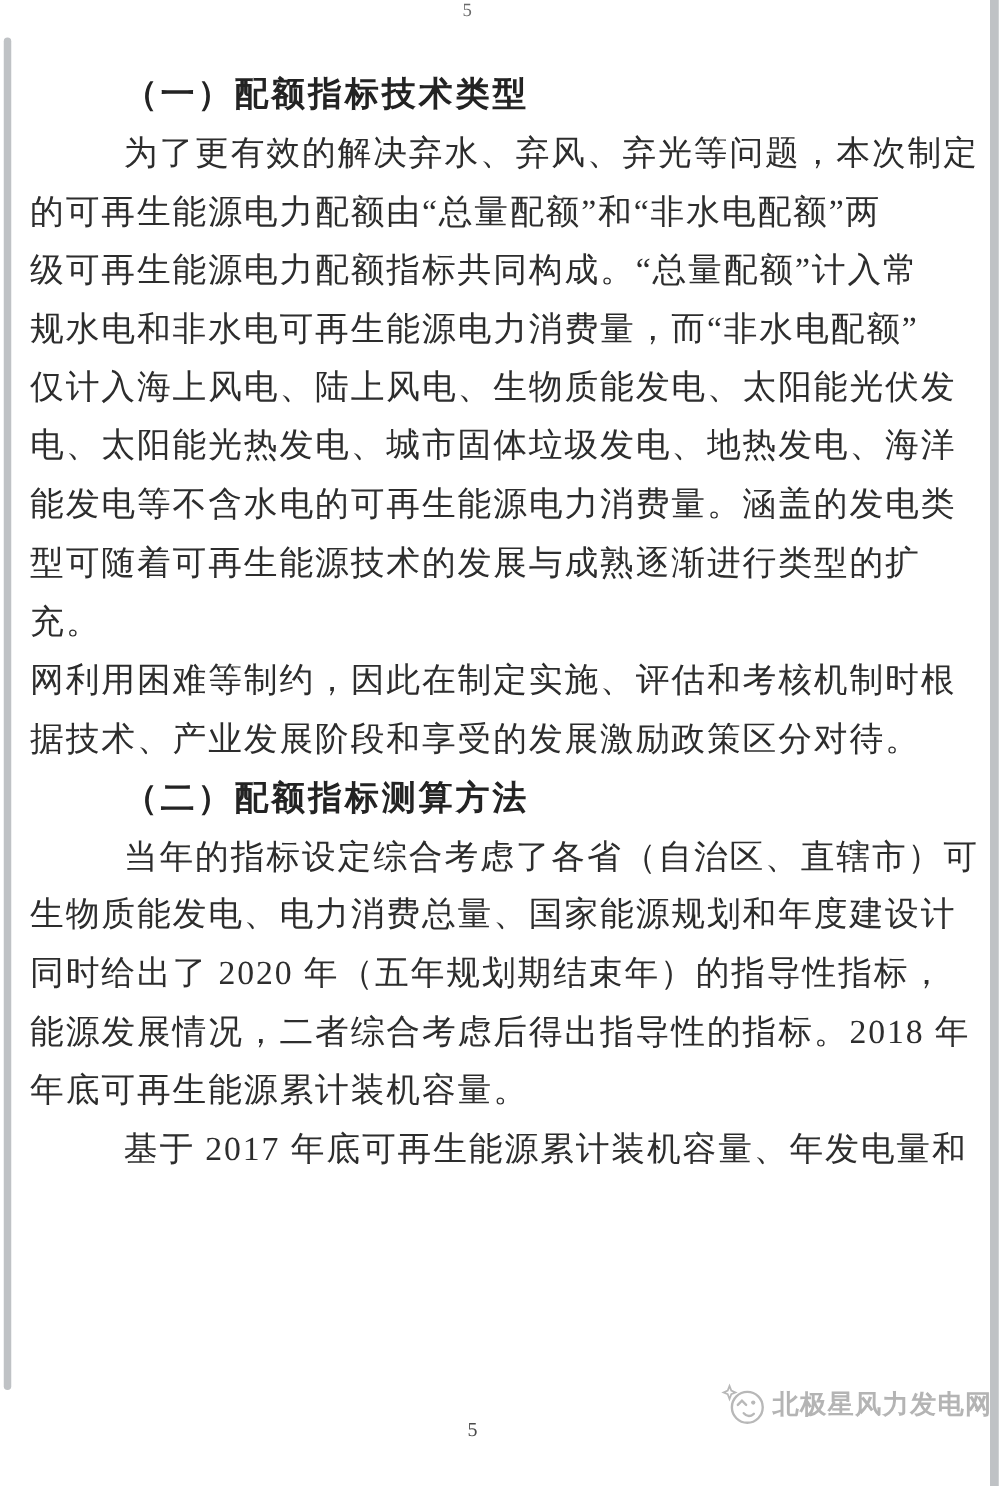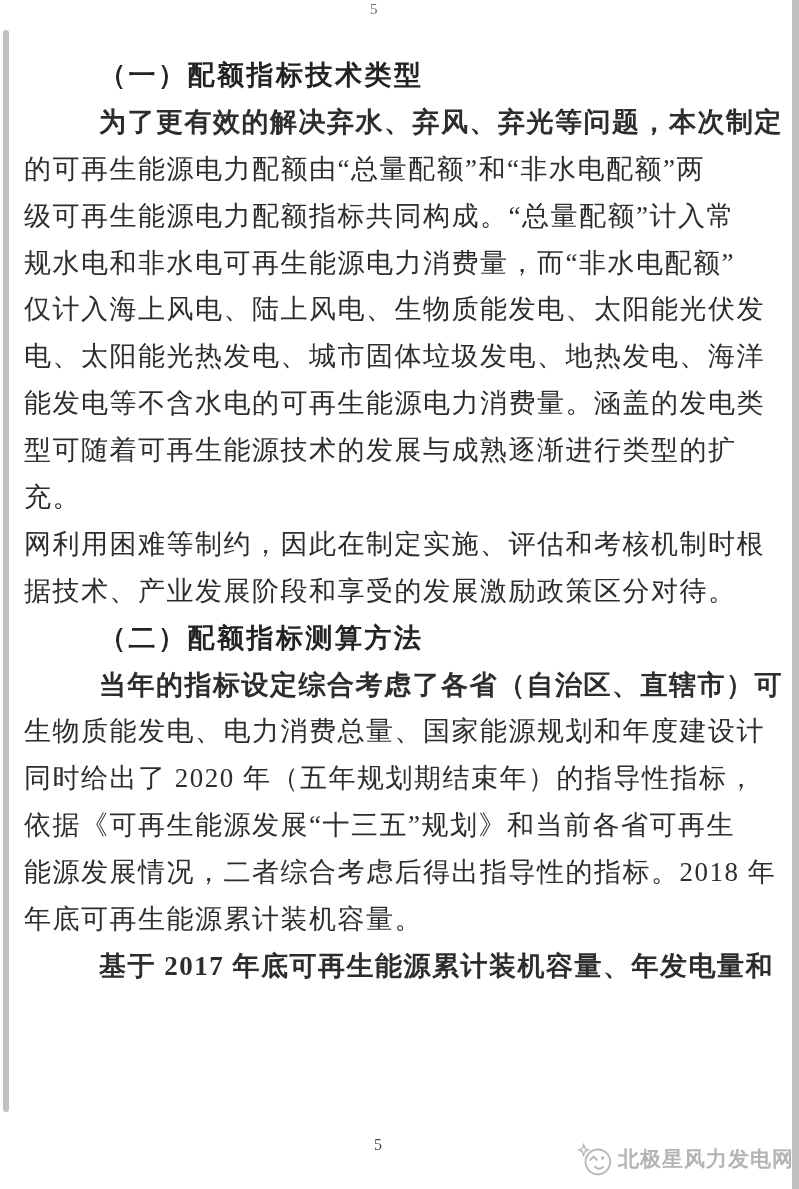--- a/index.html
+++ b/index.html
@@ -16,35 +16,35 @@
   
   #doc{
     position:absolute;left:24px;top:52px;width:721px;
     color:#2d2d2d;
   }
   .row{
     height:46.9px;line-height:46.9px;font-size:27px;
     white-space:nowrap;letter-spacing:1.5px;
   }
   .row.heading{font-weight:bold;padding-left:75px;letter-spacing:2.5px;color:#232323;}
-  .row.indent{padding-left:75px;font-weight:bold;}
+  .row.indent{padding-left:75px;}
   .row.flow{}
   .row.end{}
 
   
   .page-num{
     position:absolute;color:#555;font-size:16px;
     font-family:"Liberation Serif","DejaVu Serif",serif;
   }
   #page-num-top{left:370px;top:1px;color:#6a6a6a;font-size:15px;}
   #page-num-bottom{left:374px;top:1136px;color:#4a4a4a;}
 
   
   #watermark{
-    position:absolute;left:576px;top:1140px;
+    position:absolute;left:576px;top:1104px;
     display:flex;align-items:center;gap:4px;
   }
   #watermark .wm-text{
     color:#b4b4b4;font-size:21px;font-weight:bold;letter-spacing:1px;
     font-family:"Liberation Sans","DejaVu Sans",sans-serif;white-space:nowrap;
   }
   #watermark svg{display:block;}
 </style>
 </head>
 <body>
@@ -64,21 +64,20 @@
     <div class="row flow">电、太阳能光热发电、城市固体垃圾发电、地热发电、海洋</div>
     <div class="row flow">能发电等不含水电的可再生能源电力消费量。涵盖的发电类</div>
     <div class="row flow">型可随着可再生能源技术的发展与成熟逐渐进行类型的扩</div>
     <div class="row end">充。</div>
     <div class="row flow">网利用困难等制约，因此在制定实施、评估和考核机制时根</div>
     <div class="row end">据技术、产业发展阶段和享受的发展激励政策区分对待。</div>
     <div class="row heading">（二）配额指标测算方法</div>
     <div class="row indent">当年的指标设定综合考虑了各省（自治区、直辖市）可</div>
     <div class="row flow">生物质能发电、电力消费总量、国家能源规划和年度建设计</div>
     <div class="row flow">同时给出了 2020 年（五年规划期结束年）的指导性指标，</div>
-    <div class="row flow">依据《可再生能源发展“十三五”规划》和当前各省可再生</div>
     <div class="row flow">能源发展情况，二者综合考虑后得出指导性的指标。2018 年</div>
     <div class="row end">年底可再生能源累计装机容量。</div>
     <div class="row indent">基于 2017 年底可再生能源累计装机容量、年发电量和</div>
   </div>
 
 <div class="page-num" id="page-num-bottom">5</div>
 
 <div id="watermark">
   <span>
     <svg width="38" height="38" viewBox="0 0 40 40">

